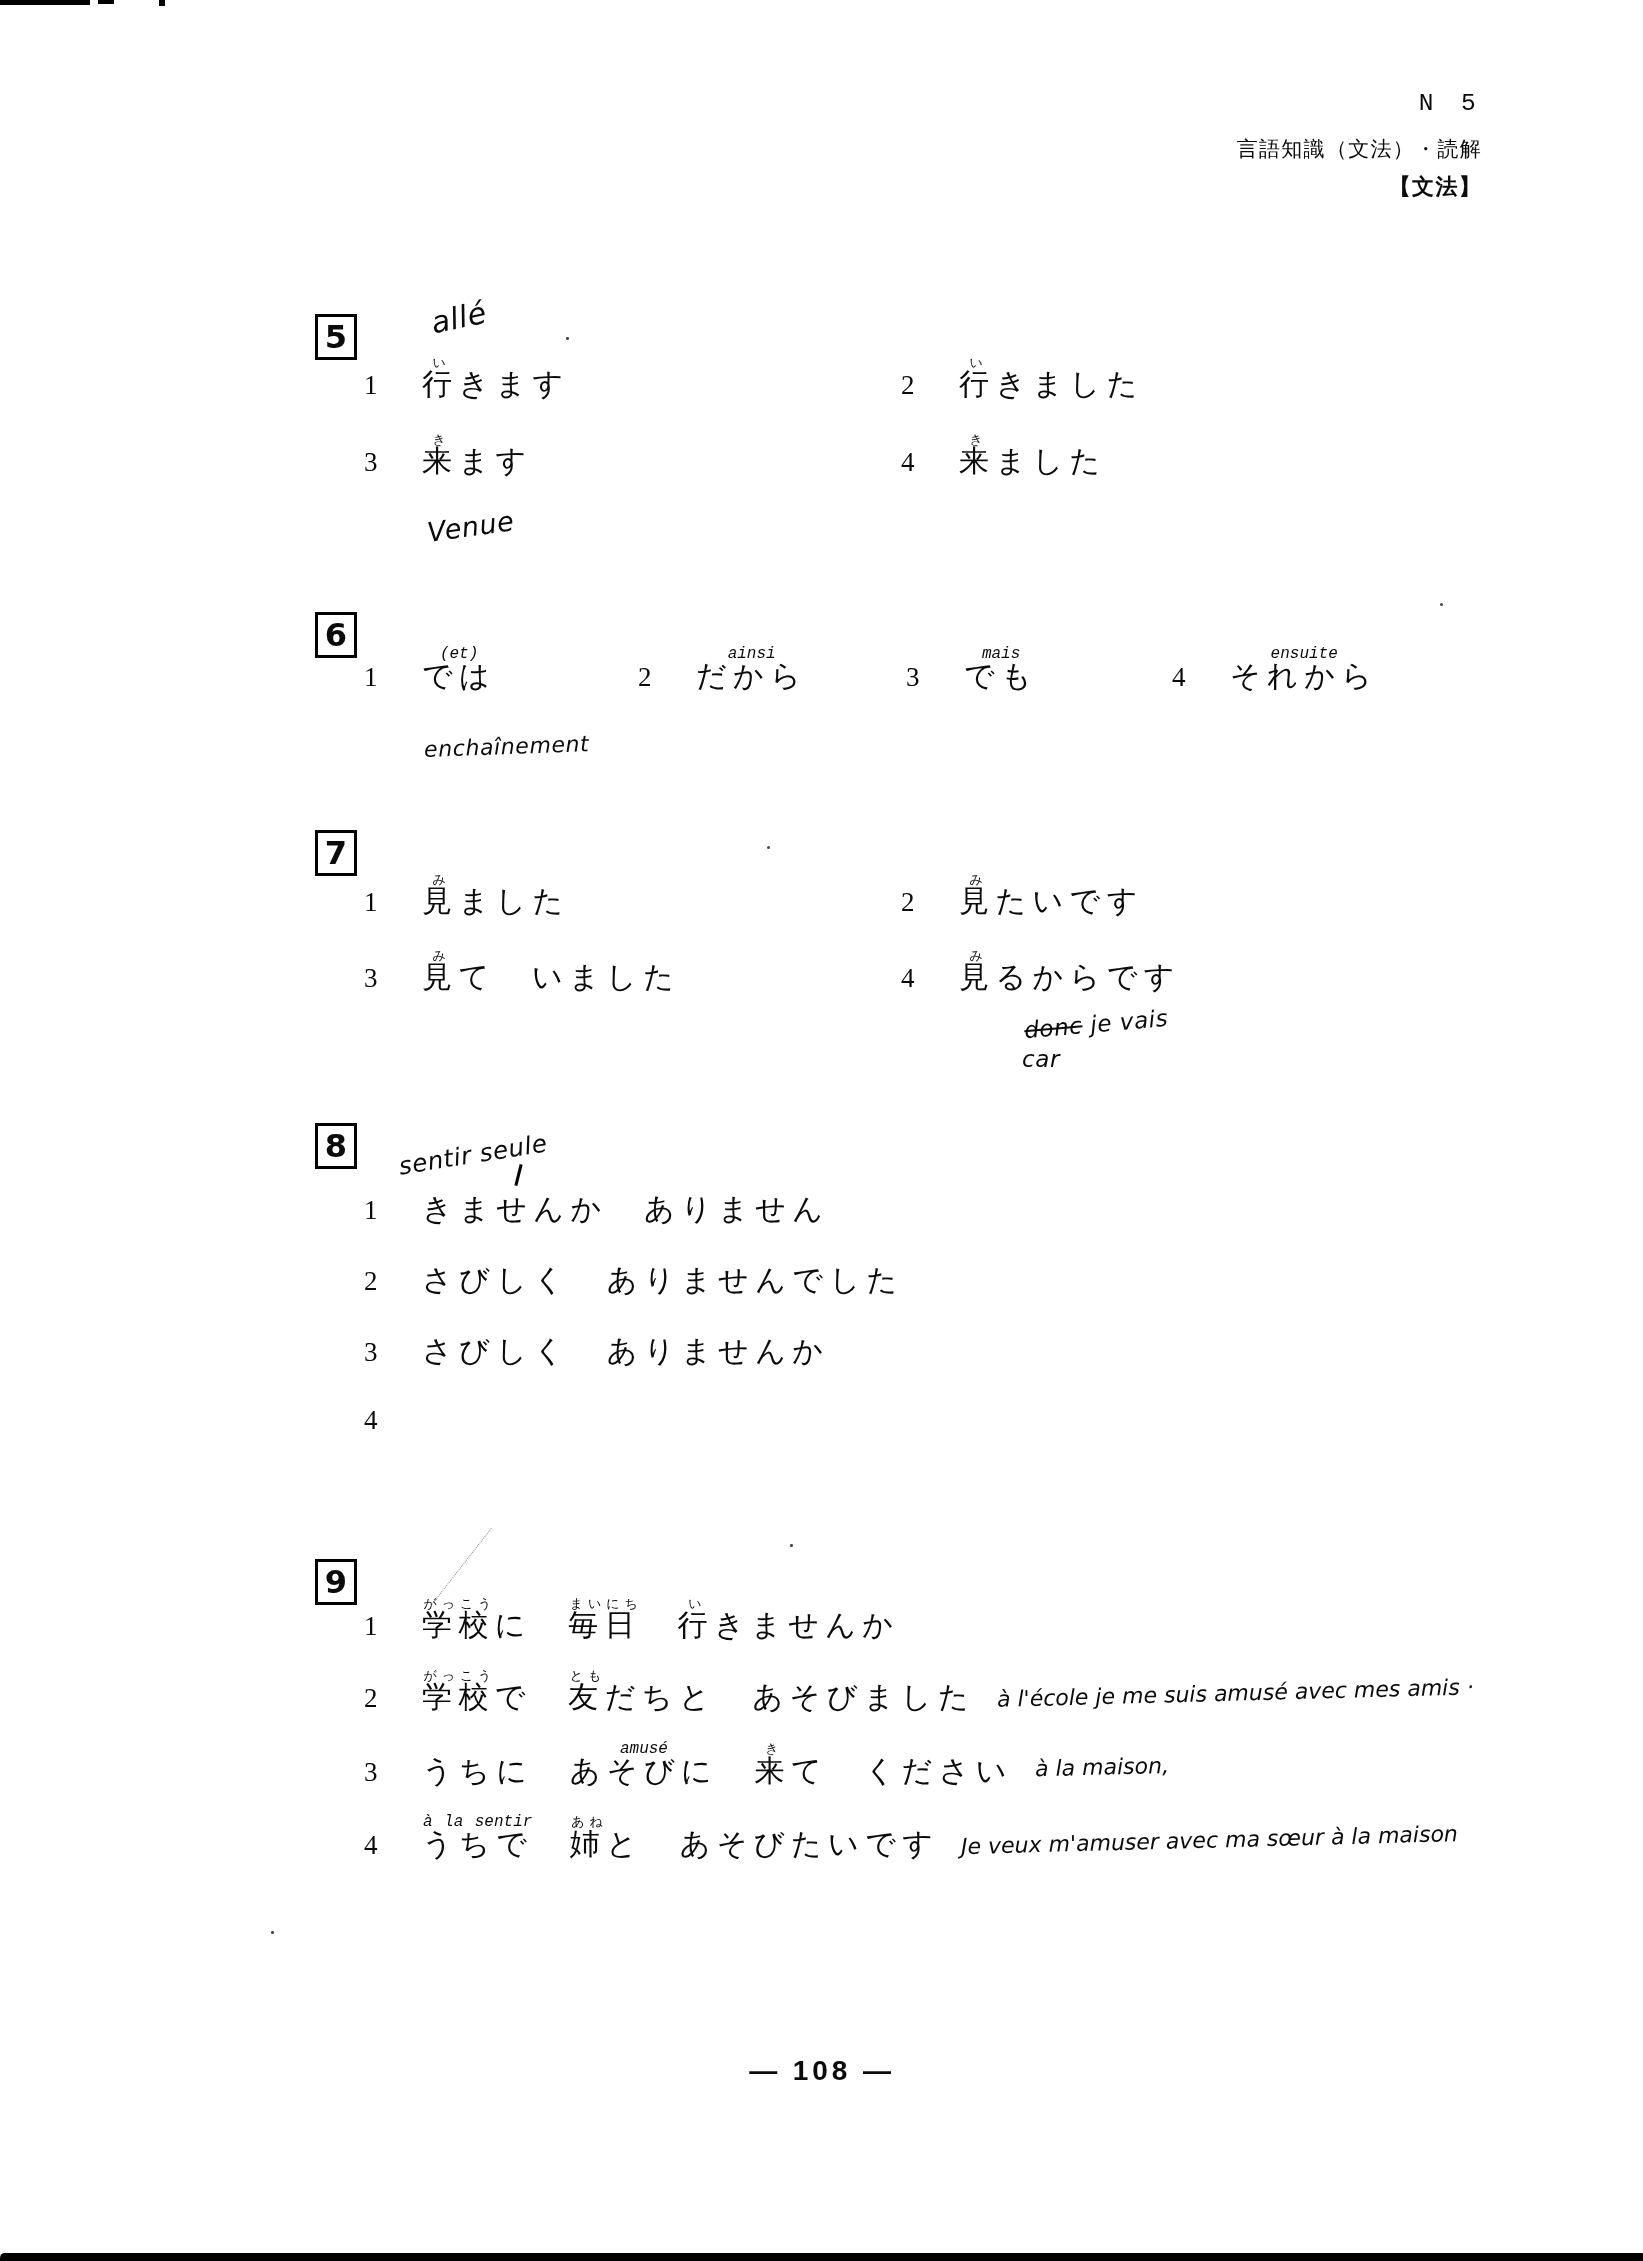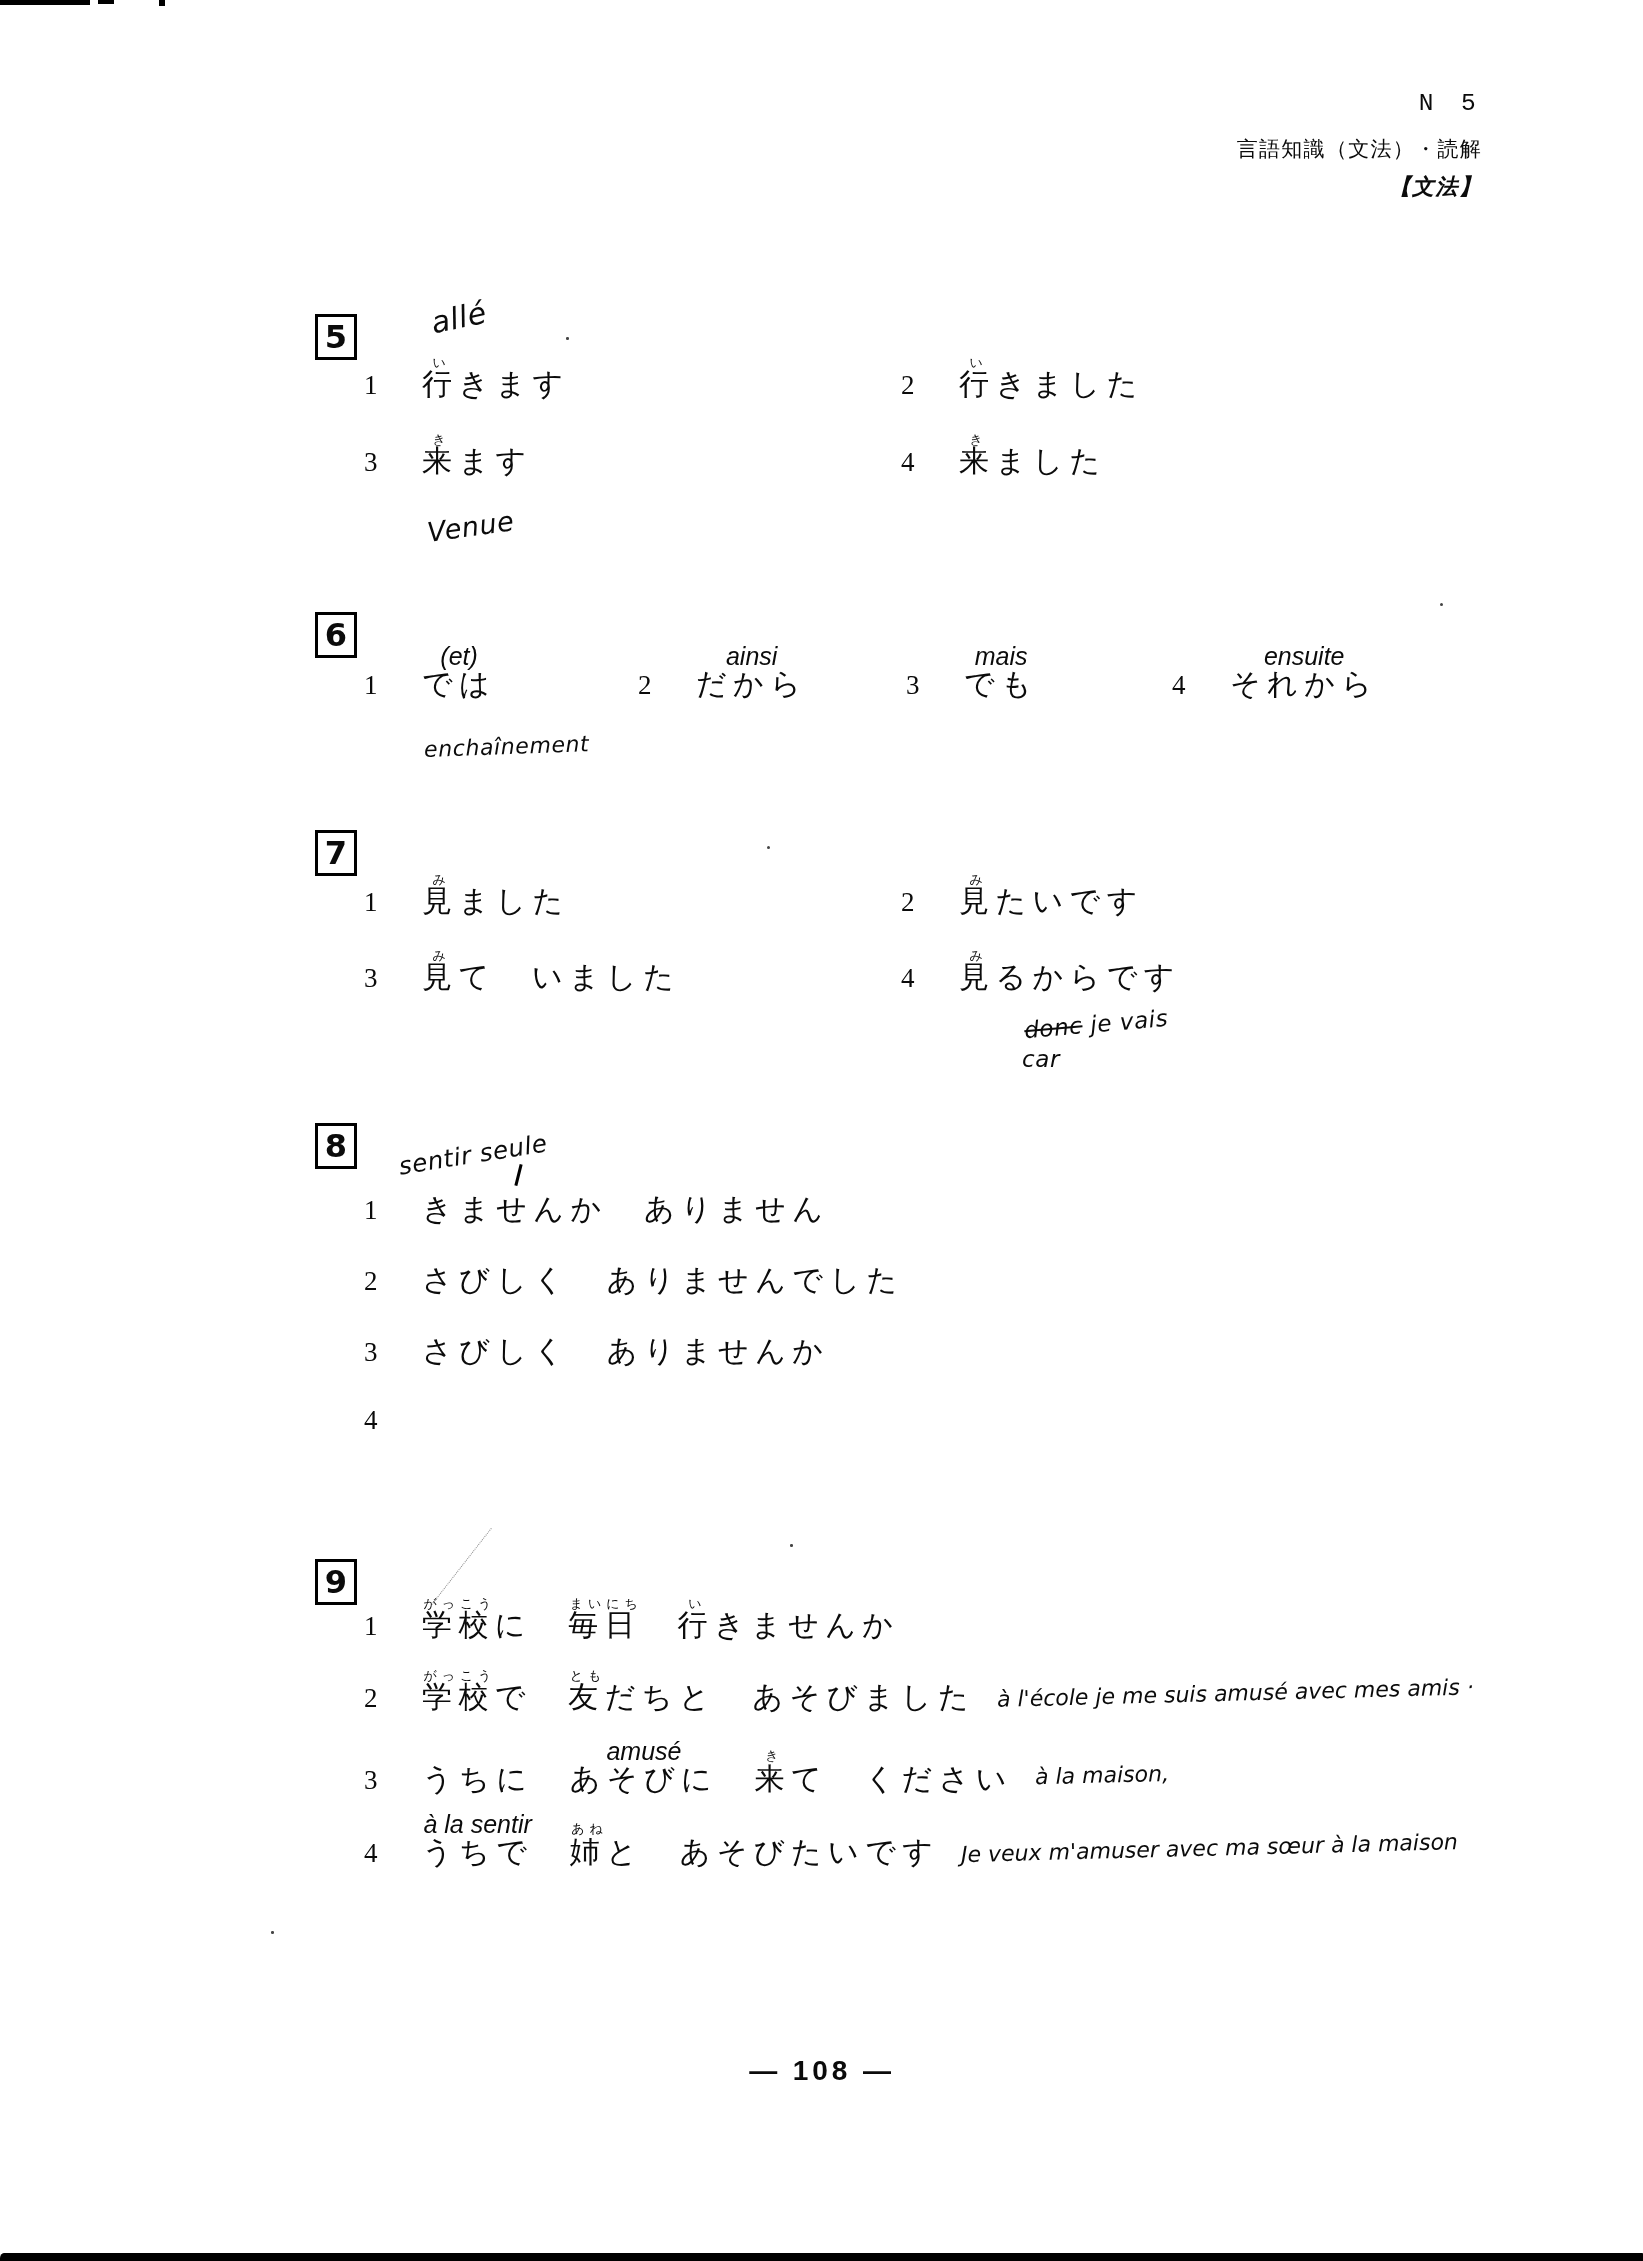--- a/index.html
+++ b/index.html
@@ -9,36 +9,35 @@
     font-family:"Liberation Serif","DejaVu Serif",serif;
   }
   
   .edge-bar{position:absolute;background:#000;}
   .speck{position:absolute;background:#444;border-radius:50%;}
   .dotted-slash{position:absolute;width:97px;border-top:1.9px dotted #8a8a8a;transform:rotate(-52deg);}
   
   .header{position:absolute;top:90px;right:162px;text-align:right;}
   .n-level{font-size:24.5px;letter-spacing:6.4px;font-family:Liberation Mono, monospace;}
   .exam-title{font-size:21px;margin-top:18px;letter-spacing:1.3px;}
-  .section-title{font-size:22px;font-weight:bold;margin-top:9px;letter-spacing:1.3px;font-style:italic;}
+  .section-title{font-size:22px;font-weight:bold;margin-top:9px;letter-spacing:1.3px;}
   
   .qbox{
     position:absolute;left:315px;width:36px;height:40px;border:3.9px solid #000;
     display:flex;align-items:center;justify-content:center;
     font-size:32px;font-weight:900;font-family:"DejaVu Sans",sans-serif;
   }
   
   .opt{position:absolute;display:flex;align-items:baseline;white-space:nowrap;}
   .num{flex:0 0 58px;font-size:27px;font-family:"Liberation Serif",serif;}
   .jp{font-size:30px;letter-spacing:6.4px;line-height:1.1;}
   ruby rt{font-size:13px;letter-spacing:1.9px;font-family:"Liberation Serif",serif;font-weight:normal;}
   ruby.hand-ruby rt{
-    font-size:25px;font-style:italic;letter-spacing:0;
-    font-family:Liberation Sans, sans-serif;
-    text-align:center;
+    font-size:16px;font-style:italic;letter-spacing:0;
+    font-family:Liberation Mono, monospace;
   }
   
   .hand{
     position:absolute;font-style:italic;font-family:"DejaVu Sans",sans-serif;
     white-space:nowrap;letter-spacing:0.6px;
   }
   .hand-inline{
     display:inline-block;font-style:italic;font-family:"DejaVu Sans",sans-serif;
     font-size:22px;letter-spacing:0;margin-left:22px;
     transform:translateY(-6.4px) rotate(-1.5deg);

